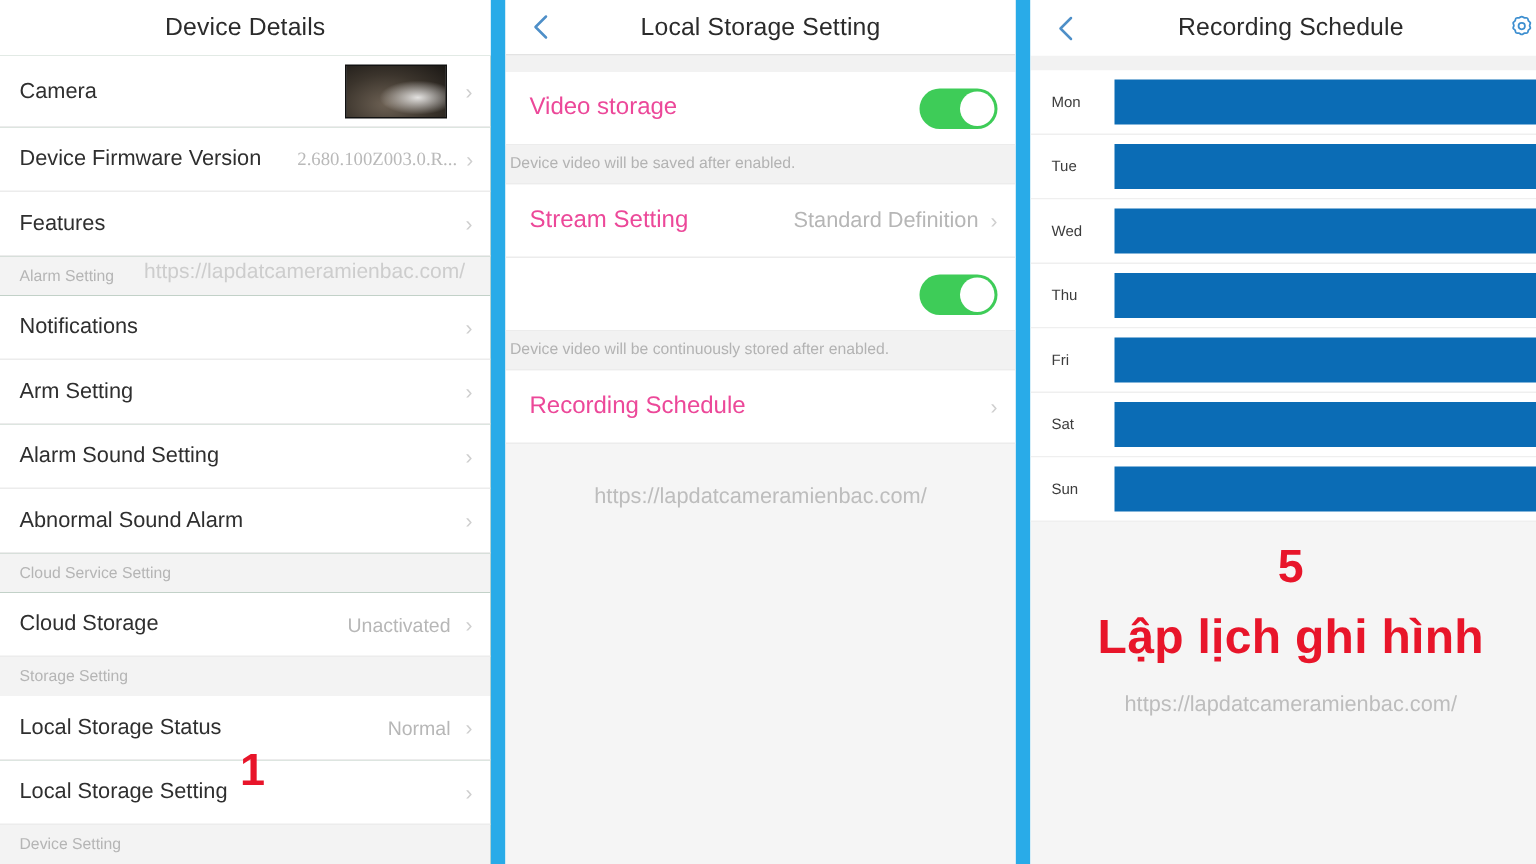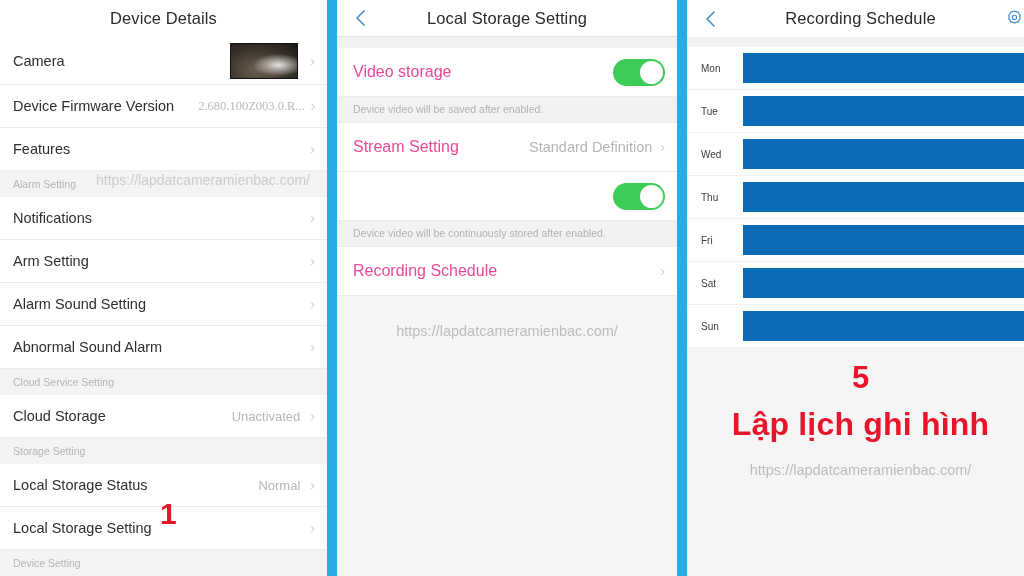--- a/index.html
+++ b/index.html
@@ -134,21 +134,21 @@
   }
   .mid-label { font-size: 16px; color: #ec4899; }
   .mid-value {
     margin-left: auto;
     font-size: 14.5px;
     color: #b6b6b6;
     padding-right: 2px;
   }
   .note {
     background: #f2f2f2;
-    padding: 6px 16px 7px;
+    padding: 6px 3px 7px;
     font-size: 10.5px;
     color: #b3b3b3;
     border-bottom: 1px solid #ececec;
   }
   .toggle-green {
     margin-left: auto;
     width: 52px; height: 27px;
     border-radius: 14px;
     background: #3ECC58;
     position: relative;

